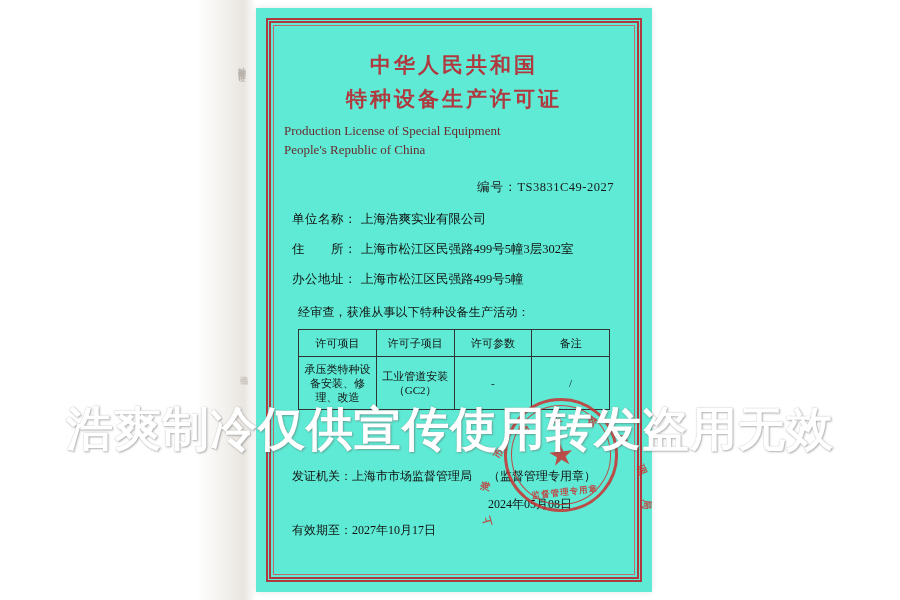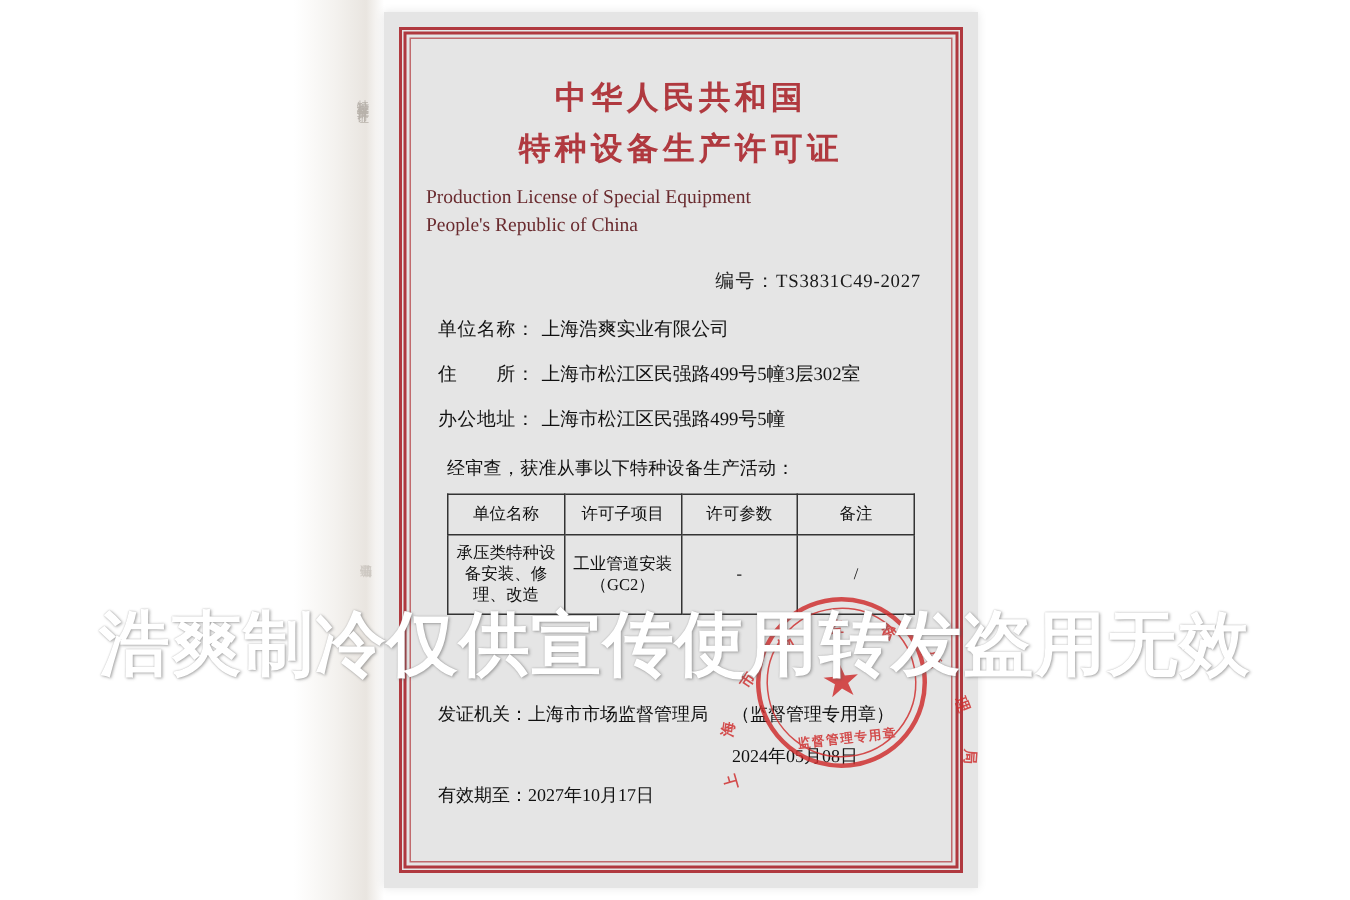--- a/index.html
+++ b/index.html
@@ -32,21 +32,21 @@
     background: linear-gradient(to right, #ffffff 0%, #f4f2ef 45%, #e9e5e0 80%, #ffffff 100%);
   }
 
   
   #certificate {
     position: absolute;
     left: 256px;
     top: 8px;
     width: 396px;
     height: 584px;
-    background: #e5e5e5;
+    background: #5eead4;
     box-shadow: 0 0 6px rgba(0,0,0,0.10);
   }
 
   
   .border-outer {
     position: absolute;
     left: 10px;
     top: 10px;
     right: 10px;
     bottom: 10px;
@@ -320,21 +320,21 @@
         <div class="field">
           <span class="label">办公地址：</span><span class="value">上海市松江区民强路499号5幢</span>
         </div>
       </div>
 
       <div class="statement">经审查，获准从事以下特种设备生产活动：</div>
 
       <table class="license-table">
         <thead>
           <tr>
-            <th>单位名称</th>
+            <th>许可项目</th>
             <th>许可子项目</th>
             <th>许可参数</th>
             <th>备注</th>
           </tr>
         </thead>
         <tbody>
           <tr>
             <td class="cell-left">承压类特种设备安装、修理、改造</td>
             <td>工业管道安装（GC2）</td>
             <td>-</td>

